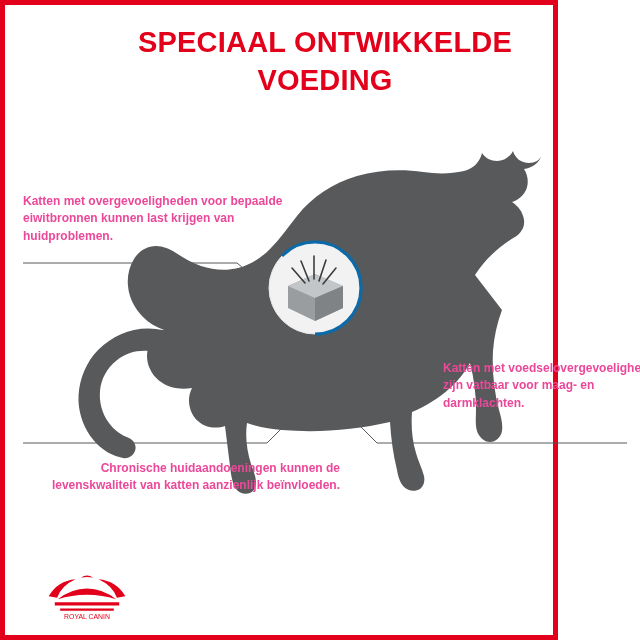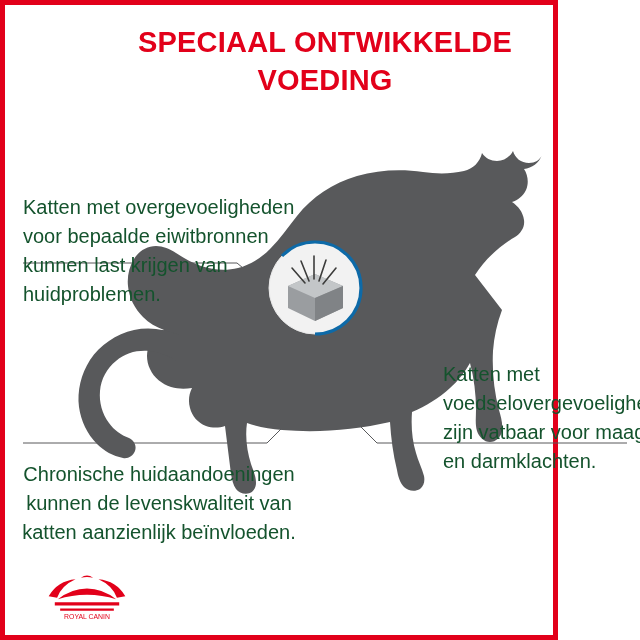--- a/index.html
+++ b/index.html
@@ -44,35 +44,36 @@
     width: 640px;
     height: 640px;
   }
   .cat-svg {
     position: absolute;
     left: 0;
     top: 0;
   }
   .callout {
     position: absolute;
-    color: #14532d;
-    font-size: 20px;
+    color: #ec4899;
+    font-size: 12px;
     line-height: 1.45;
+    font-weight: bold;
   }
   .callout-tl {
     left: 18px;
     top: 188px;
     width: 285px;
     text-align: left;
   }
   .callout-bl {
-    left: 4px;
+    left: 35px;
     top: 455px;
     width: 300px;
-    text-align: center;
+    text-align: right;
   }
   .callout-r {
     left: 438px;
     top: 355px;
     width: 210px;
     text-align: left;
   }
   .logo {
     position: absolute;
     left: 36px;

